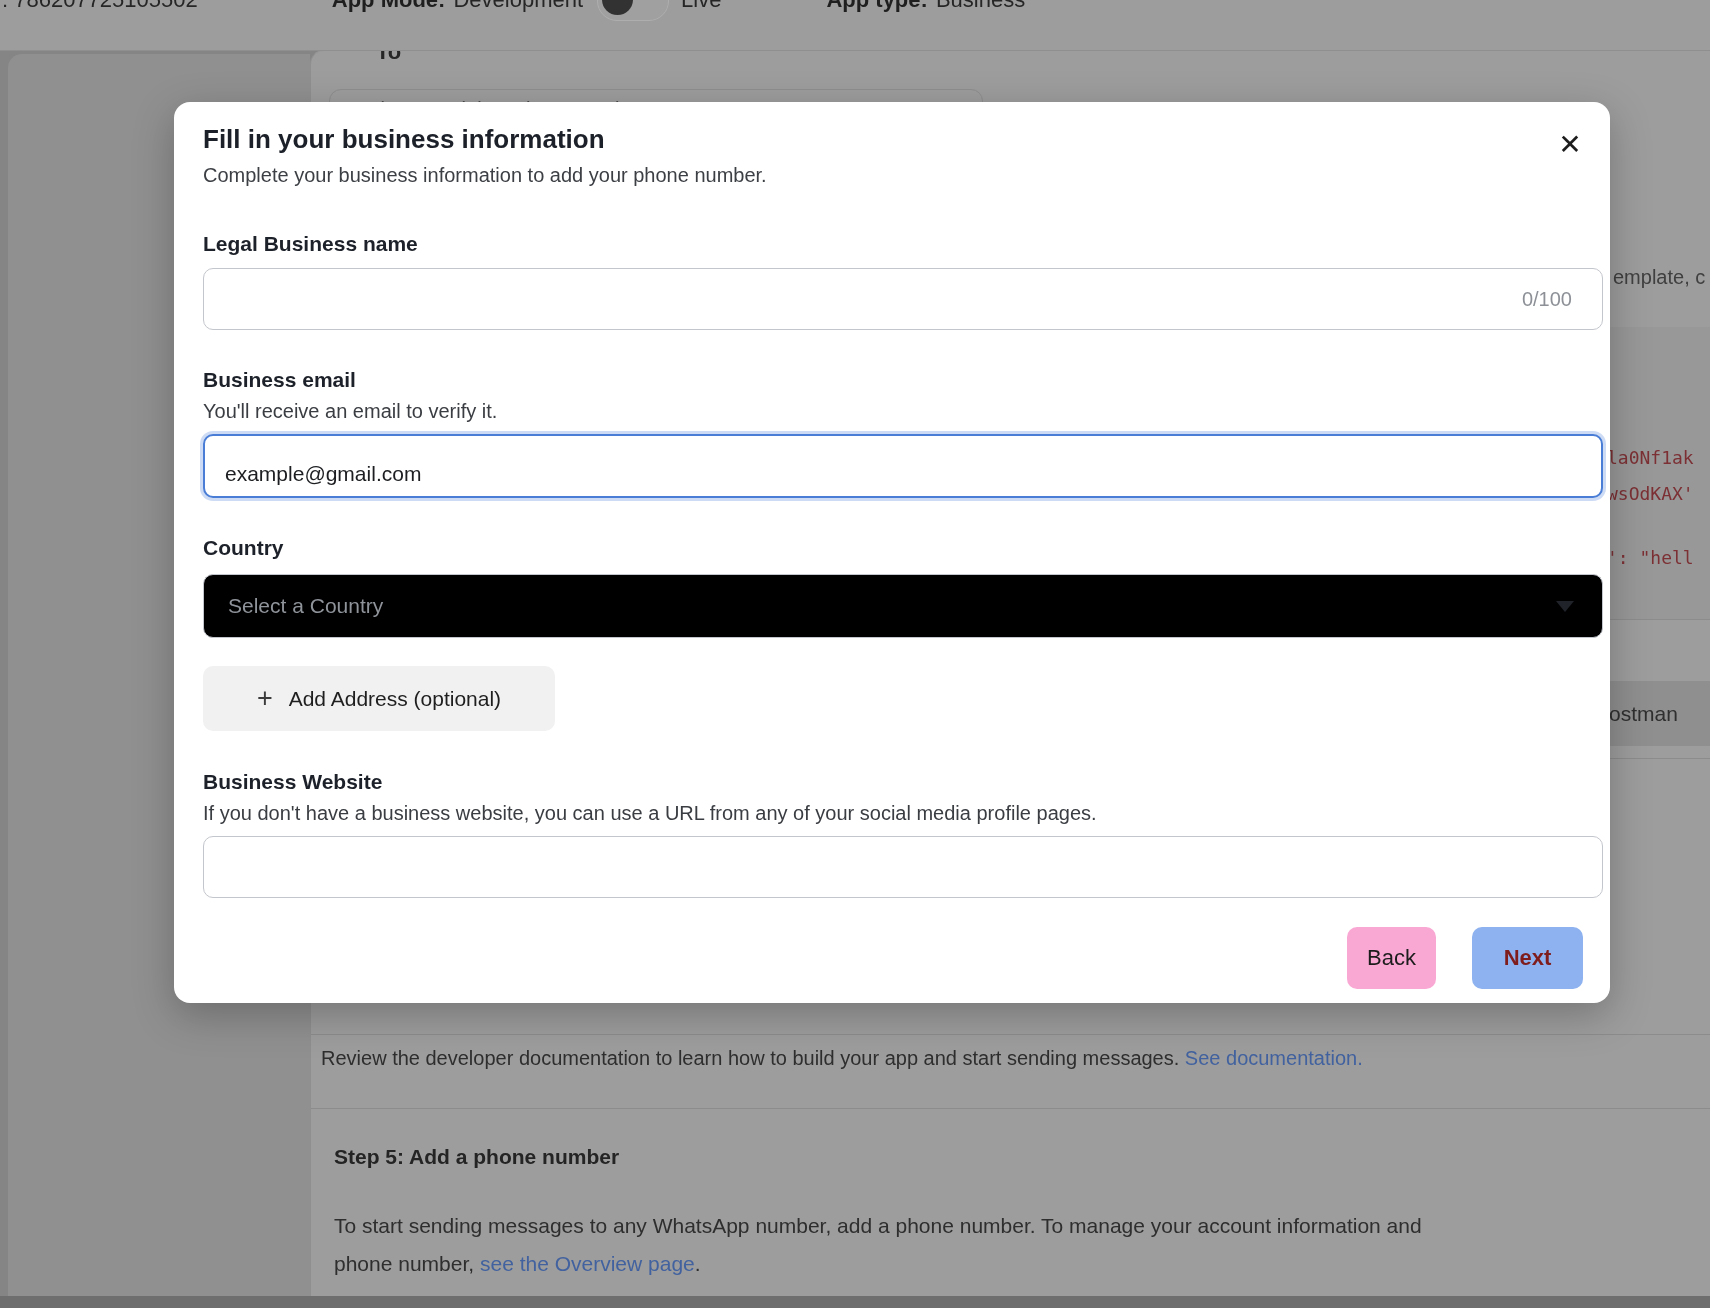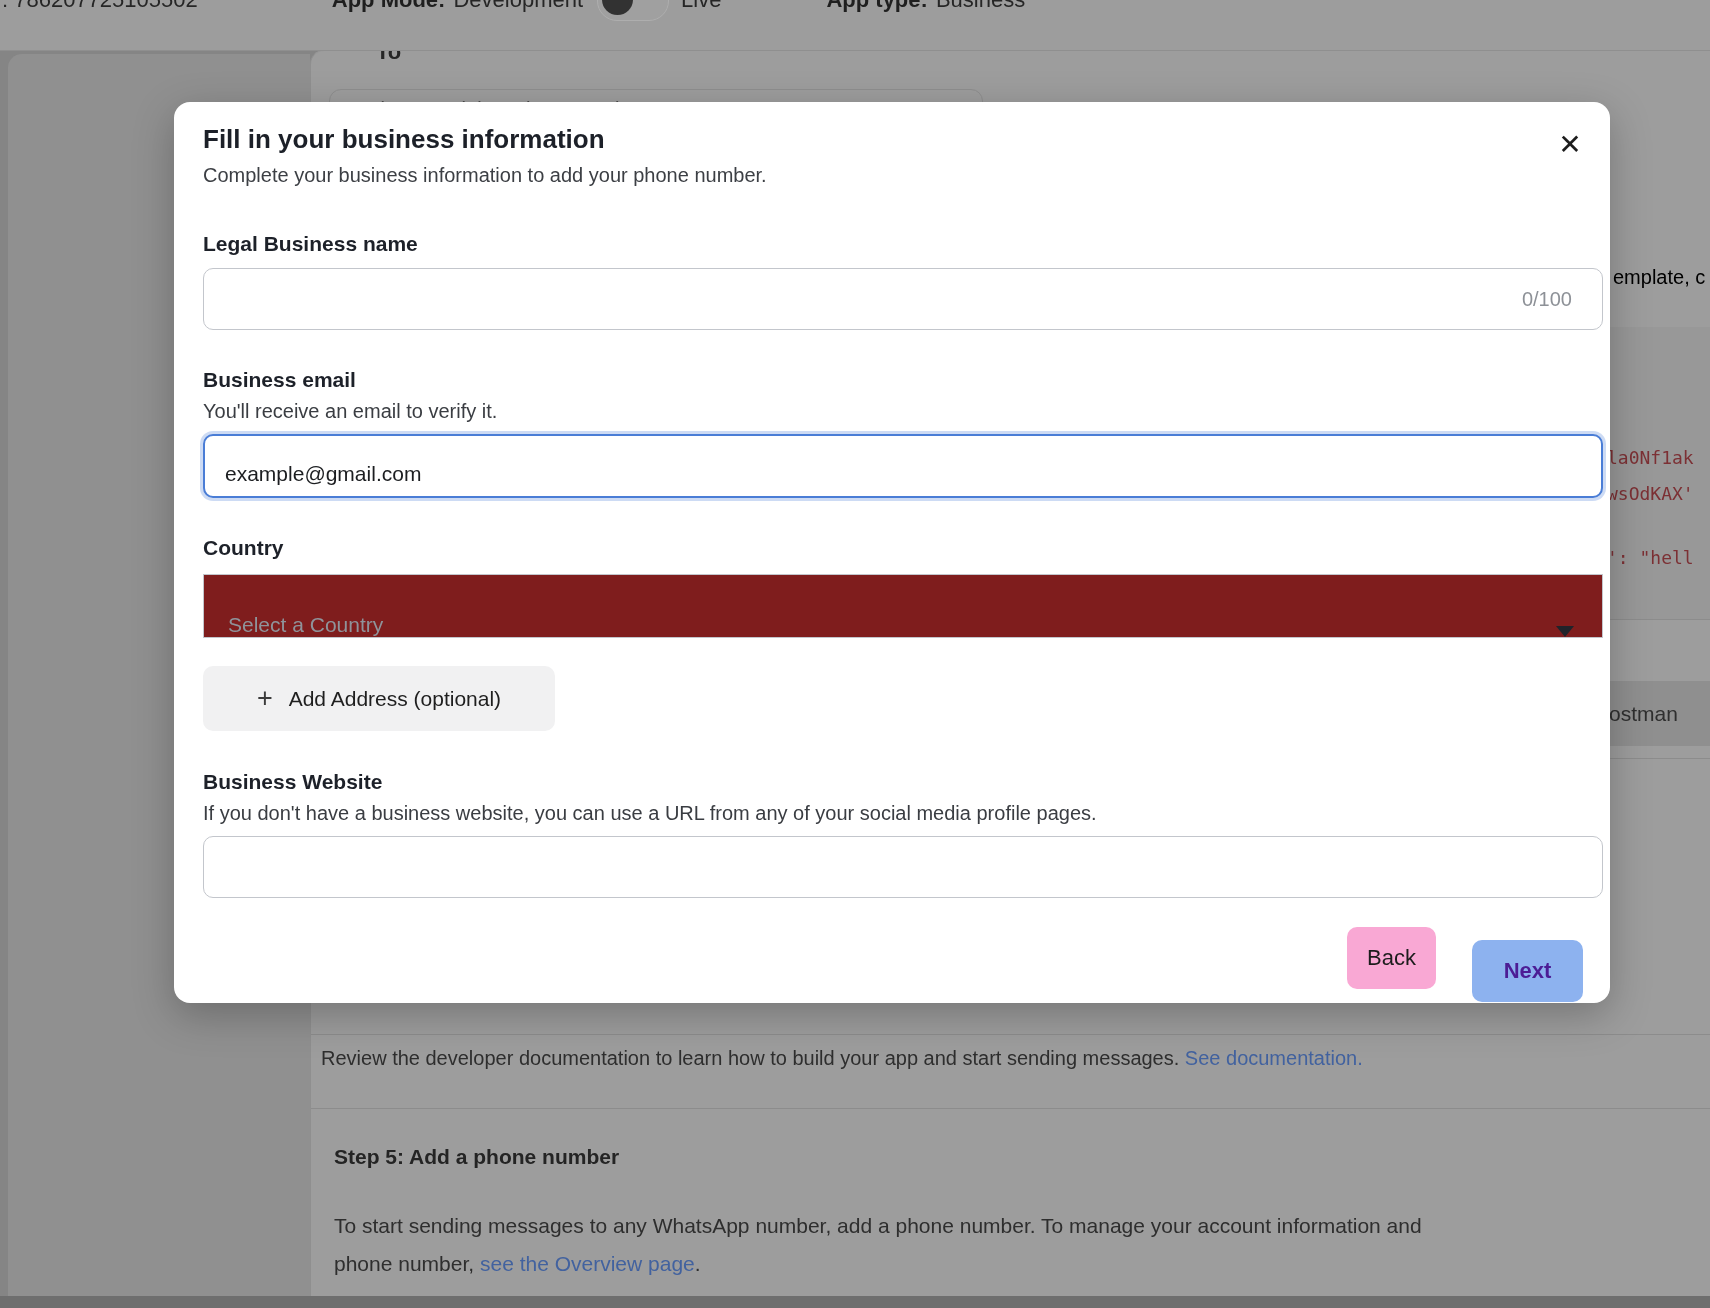--- a/index.html
+++ b/index.html
@@ -10,21 +10,21 @@
   .leftpanel{position:absolute;left:8px;top:54px;width:302px;height:1254px;
              background:#909090;border-top-left-radius:14px;}
   .card{position:absolute;left:310px;top:50px;width:1400px;height:1246px;
         background:#9d9d9d;border-left:1px solid #8f8f8f;border-top:1px solid #979797;
         border-top-left-radius:14px;}
   .to-label{position:absolute;left:65px;top:-12px;font-size:22px;font-weight:bold;color:#262626;text-align:right;}
   .recipient-box{position:absolute;left:18px;top:38px;width:652px;height:80px;
                  border:1px solid #8e8e8e;border-radius:12px;}
   .recipient-text{position:absolute;left:26px;top:8px;font-size:20px;color:#4a4a4a;}
 
-  .frag-template{position:absolute;left:1302px;top:215px;font-size:20px;color:#000000;white-space:nowrap;}
+  .frag-template{position:absolute;left:1302px;top:215px;font-size:20px;color:#404040;white-space:nowrap;}
   .divider{position:absolute;left:0;height:0;border-top:1px solid #8c8c8c;}
   .codeblock{position:absolute;left:1292px;top:276px;width:108px;height:292px;background:#989898;}
   .code-line{position:absolute;font-family:"DejaVu Sans Mono",monospace;
              font-size:18px;color:#7c3034;white-space:nowrap;}
   .postman-band{position:absolute;left:1286px;top:630px;width:114px;height:65px;
                 background:#8f8f8f;display:flex;align-items:center;}
   .postman-band span{font-size:21px;color:#2f2f2f;margin-left:-2px;white-space:nowrap;}
 
   .docs-par{position:absolute;left:10px;top:996px;width:1300px;font-size:20px;color:#2e2e2e;}
   .link{color:#42629f;}
@@ -55,33 +55,33 @@
   .m-helper{position:absolute;left:29px;font-size:20px;color:#3a3d42;}
   .field-box{position:absolute;left:29px;width:1400px;height:62px;border:1px solid #c3c6cc;
              border-radius:10px;background:#fff;box-sizing:border-box;}
   .field-box input{position:absolute;left:0;top:0;width:100%;height:100%;border:none;outline:none;
                    background:transparent;font-family:"Liberation Sans",sans-serif;font-size:21px;
                    color:#1c1e21;padding:15px 120px 0 20px;box-sizing:border-box;}
   .focused{border:2px solid #4a7dd6;box-shadow:0 0 0 3px rgba(74,125,214,0.28);}
   .counter{position:absolute;right:30px;top:0;height:100%;display:flex;align-items:center;
            font-size:20px;color:#8d9197;}
   .select-box{position:absolute;left:29px;width:1400px;height:64px;border:1px solid #c3c6cc;
-              border-radius:0;background:#7f1d1d;box-sizing:border-box;display:flex;
-              align-items:flex-end;cursor:pointer;}
+              border-radius:10px;background:#000000;box-sizing:border-box;display:flex;
+              align-items:center;cursor:pointer;}
   .select-placeholder{margin-left:24px;font-size:21px;color:#8f939a;}
   .select-caret{position:absolute;right:28px;width:0;height:0;border-left:9px solid transparent;
                 border-right:9px solid transparent;border-top:11px solid #20232a;}
   .add-addr{position:absolute;left:29px;top:564px;width:352px;height:65px;background:#f1f1f2;
             border:none;border-radius:10px;display:flex;align-items:center;justify-content:center;
             gap:16px;font-family:"Liberation Sans",sans-serif;font-size:21px;color:#1f1f1f;cursor:pointer;}
   .plus{font-size:27px;color:#3c3c3c;font-weight:normal;}
   .btn{position:absolute;top:825px;height:62px;border:none;border-radius:10px;
        font-family:"Liberation Sans",sans-serif;font-size:22px;cursor:pointer;}
   .btn-back{left:1173px;width:89px;background:#f9a8d4;color:#1c1c1c;}
-  .btn-next{left:1298px;width:111px;background:#8db2ef;color:#4c1d95;font-weight:bold;margin-top:13px;}
+  .btn-next{left:1298px;width:111px;background:#8db2ef;color:#7f1d1d;font-weight:bold;}
 </style>
 </head>
 <body>
 
 <div class="stage">
 
   <div class="leftpanel"></div>
 
   <div class="card">
     <div class="to-label">To</div>

